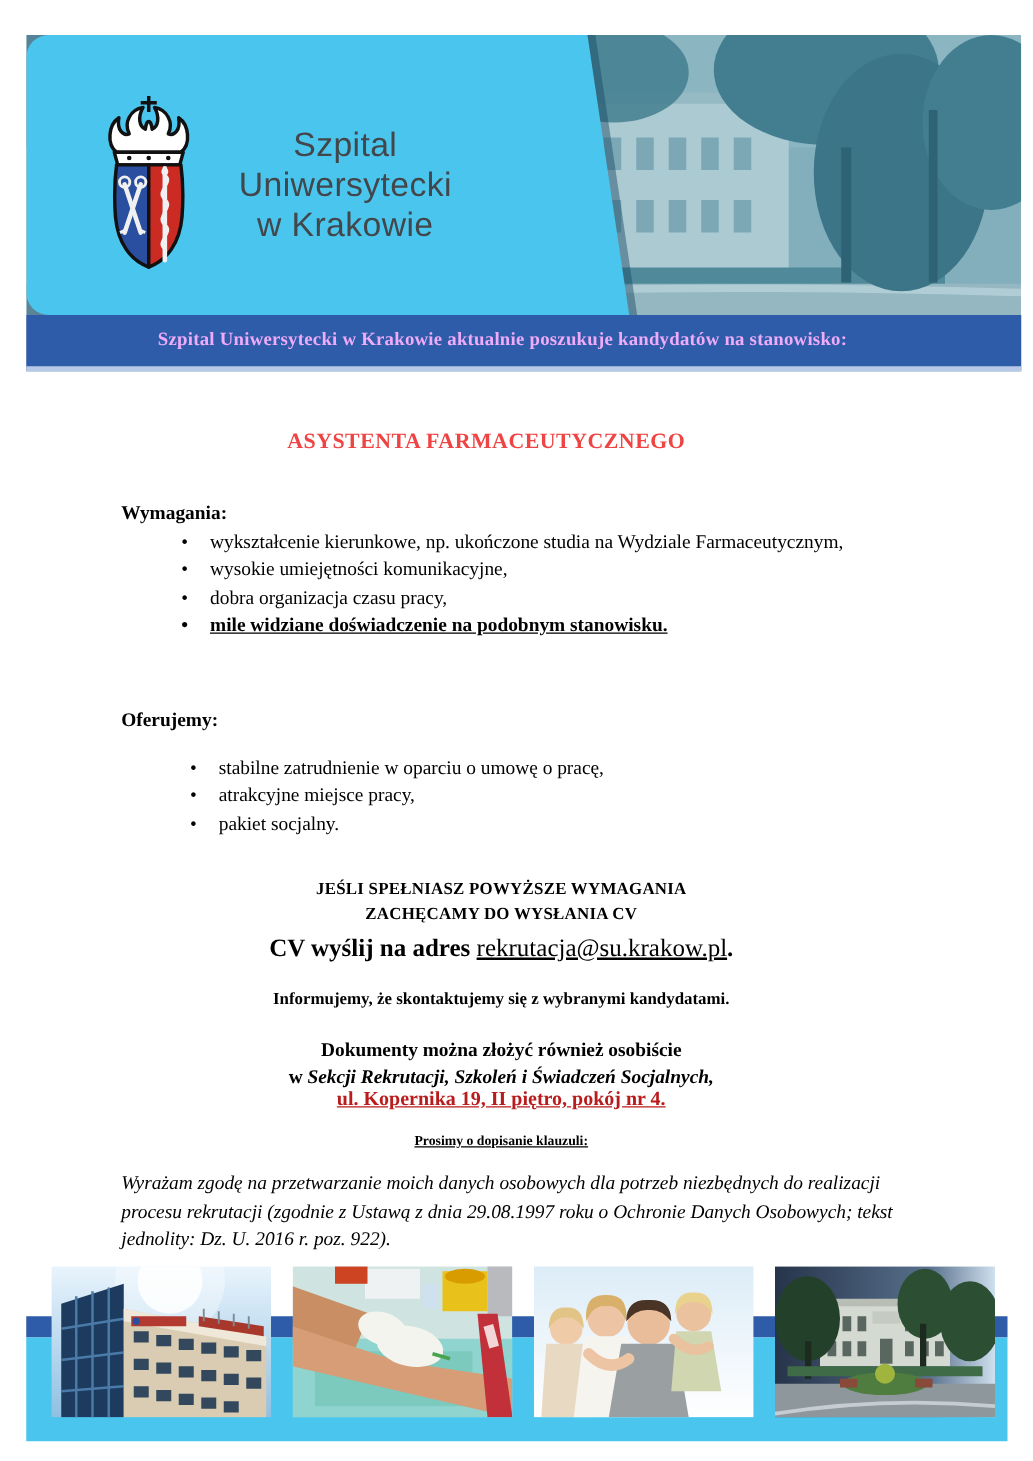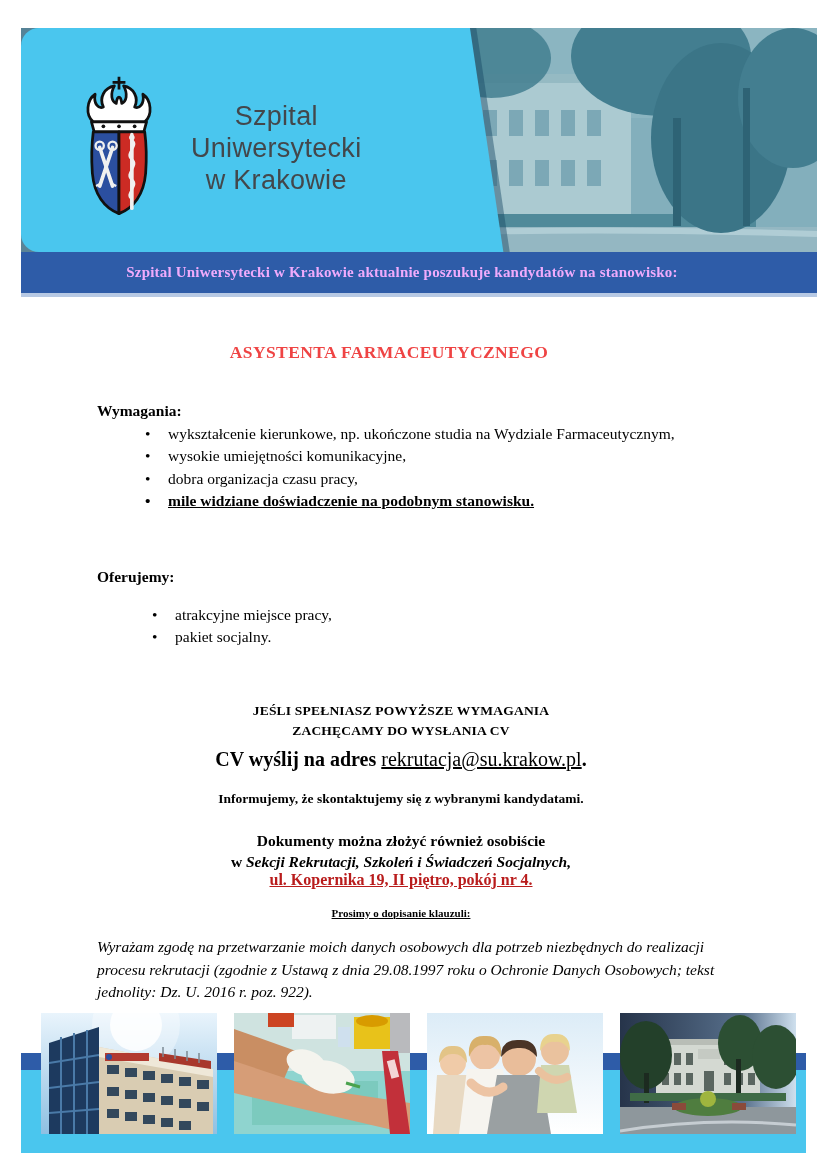--- a/index.html
+++ b/index.html
@@ -142,20 +142,21 @@
 <div class="sec-heading h-req">Wymagania:</div>
 <ul class="blist l-req">
   <li>wykształcenie kierunkowe, np. ukończone studia na Wydziale Farmaceutycznym,</li>
   <li>wysokie umiejętności komunikacyjne,</li>
   <li>dobra organizacja czasu pracy,</li>
   <li class="emph">mile widziane doświadczenie na podobnym stanowisku.</li>
 </ul>
 
 <div class="sec-heading h-off">Oferujemy:</div>
 <ul class="blist l-off">
+  <li>stabilne zatrudnienie w oparciu o umowę o pracę,</li>
   <li>atrakcyjne miejsce pracy,</li>
   <li>pakiet socjalny.</li>
 </ul>
 
 <div class="center-col caps1">
   <div>JEŚLI SPEŁNIASZ POWYŻSZE WYMAGANIA</div>
   <div>ZACHĘCAMY DO WYSŁANIA CV</div>
 </div>
 
 <div class="center-col cvline">

